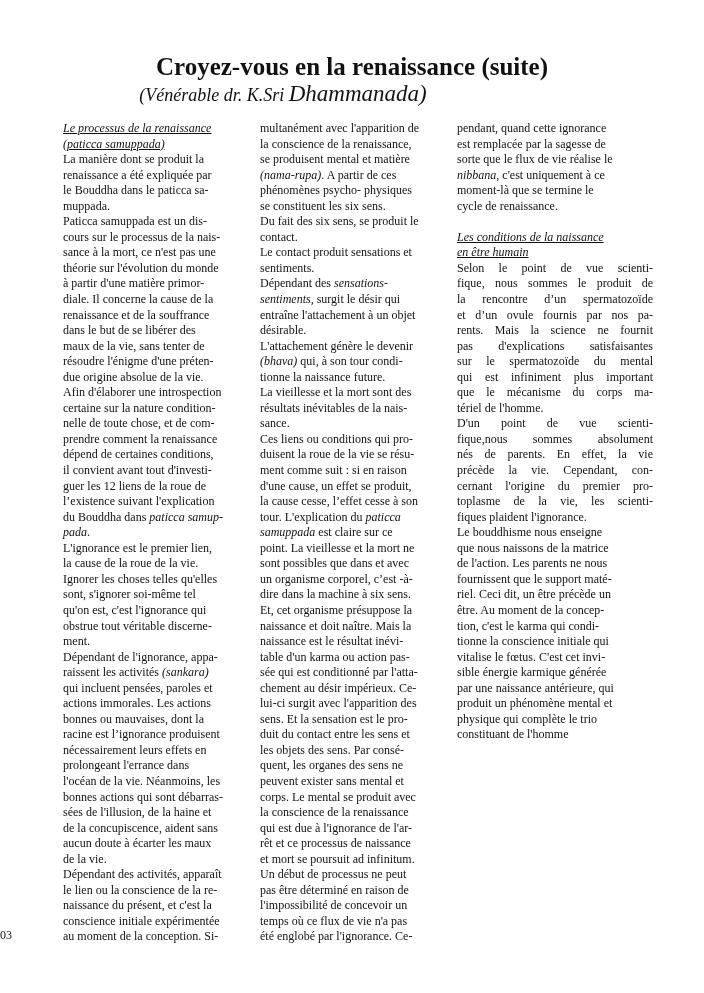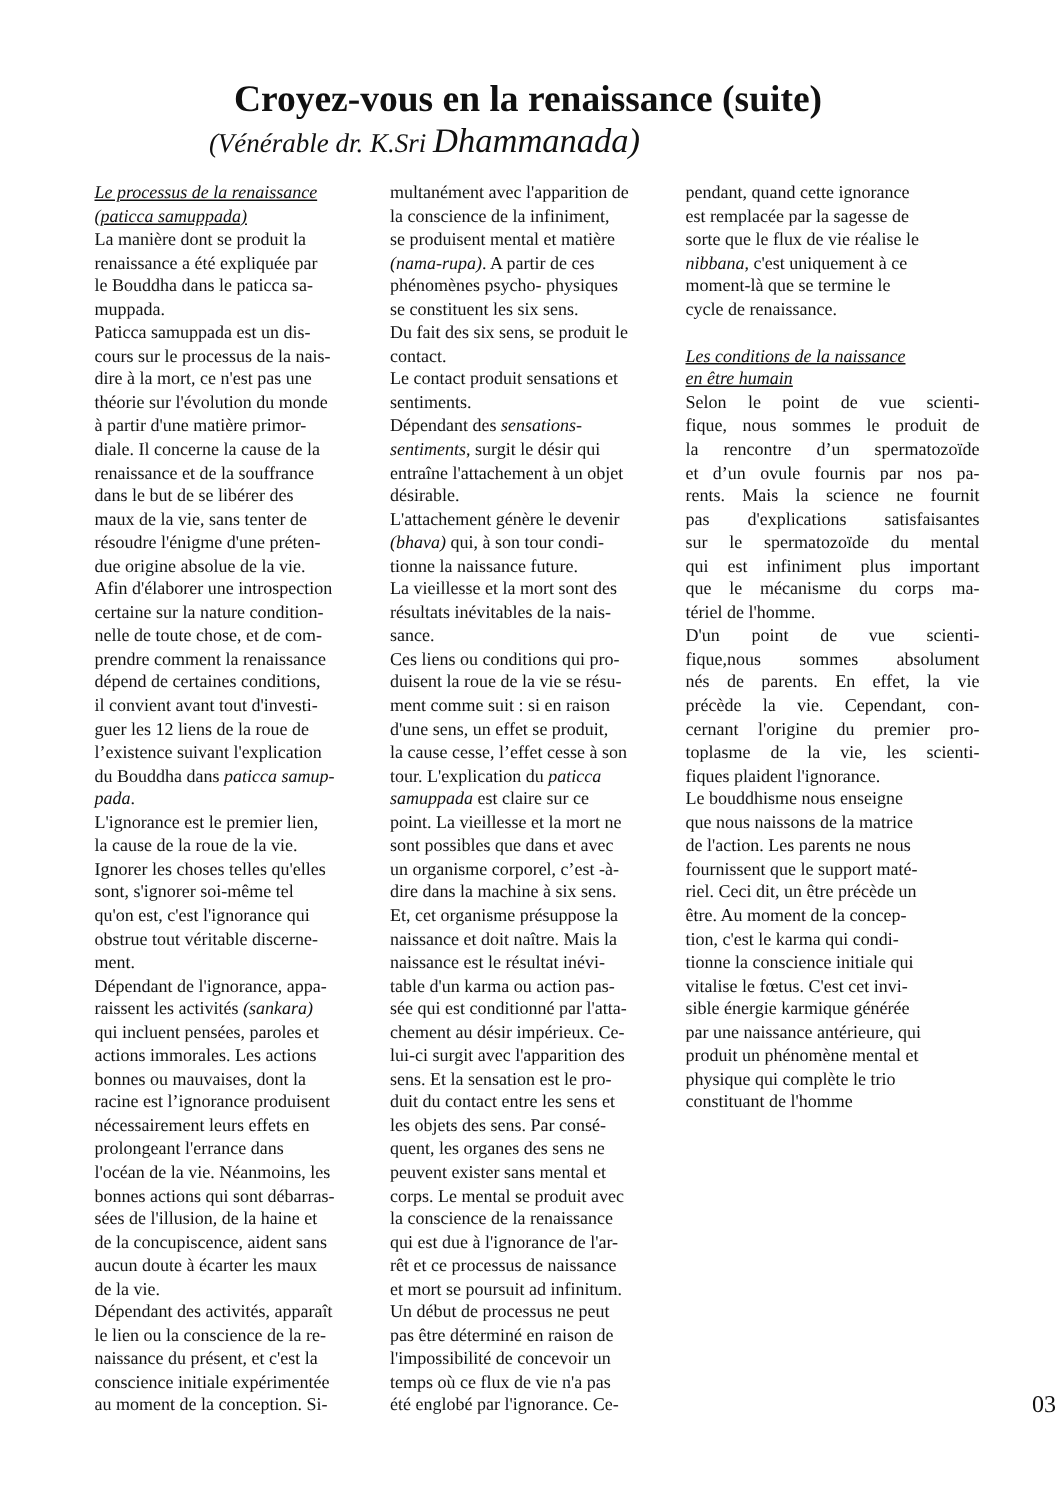--- a/index.html
+++ b/index.html
@@ -9,38 +9,38 @@
   .subtitle .big { font-size: 23px; }
   .col { position: absolute; top: 121px; font-size: 12px; line-height: 15.55px; }
   .col1 { left: 63px; width: 192px; }
   .col2 { left: 260px; width: 196px; }
   .col3 { left: 457px; width: 196px; }
   .col .ln { display: block; white-space: nowrap; }
   .col .j { text-align: justify; text-align-last: justify; white-space: normal; }
   .head { font-style: italic; text-decoration: underline; }
   .it { font-style: italic; }
   .gap { display: block; height: 15.55px; }
-  .pagenum { position: absolute; top: 928px; left: 0; width: 704px; text-align: right; font-size: 16px; }
+  .pagenum { position: absolute; top: 928px; left: 0; width: 704px; text-align: left; font-size: 12px; }
 </style>
 </head>
 <body>
 
 <div class="title">Croyez-vous en la renaissance (suite)</div>
 <div class="subtitle"><span>(Vénérable dr. K.Sri </span><span class="big">Dhammanada)</span></div>
 
 <div class="col col1" id="col-0">
     <span class="ln head">Le processus de la renaissance</span>
     <span class="ln head">(paticca samuppada)</span>
     <span class="ln">La manière dont se produit la</span>
     <span class="ln">renaissance a été  expliquée par</span>
     <span class="ln">le Bouddha dans le paticca sa-</span>
     <span class="ln">muppada.</span>
     <span class="ln">Paticca samuppada est un dis-</span>
     <span class="ln">cours sur le processus de la nais-</span>
-    <span class="ln">dire à la mort, ce n'est pas une</span>
+    <span class="ln">sance à la mort, ce n'est pas une</span>
     <span class="ln">théorie sur l'évolution du monde</span>
     <span class="ln">à partir d'une matière primor-</span>
     <span class="ln">diale. Il concerne la cause de la</span>
     <span class="ln">renaissance et de la souffrance</span>
     <span class="ln">dans le but de se libérer des</span>
     <span class="ln">maux de la vie, sans tenter de</span>
     <span class="ln">résoudre l'énigme d'une préten-</span>
     <span class="ln">due origine absolue de la vie.</span>
     <span class="ln">Afin d'élaborer une introspection</span>
     <span class="ln">certaine sur la nature condition-</span>
@@ -74,21 +74,21 @@
     <span class="ln">aucun doute à écarter les maux</span>
     <span class="ln">de la vie.</span>
     <span class="ln">Dépendant des activités, apparaît</span>
     <span class="ln">le lien ou la conscience de la re-</span>
     <span class="ln">naissance du présent, et c'est la</span>
     <span class="ln">conscience initiale expérimentée</span>
     <span class="ln">au moment de la conception. Si-</span>
   </div>
 <div class="col col2" id="col-1">
     <span class="ln">multanément avec l'apparition de</span>
-    <span class="ln">la conscience de la infiniment,</span>
+    <span class="ln">la conscience de la renaissance,</span>
     <span class="ln">se produisent mental et matière</span>
     <span class="ln"><span class="it">(nama-rupa)</span>. A partir de ces</span>
     <span class="ln">phénomènes psycho- physiques</span>
     <span class="ln">se constituent les six sens.</span>
     <span class="ln">Du fait des six sens, se produit le</span>
     <span class="ln">contact.</span>
     <span class="ln">Le contact produit sensations et</span>
     <span class="ln">sentiments.</span>
     <span class="ln">Dépendant des <span class="it">sensations-</span></span>
     <span class="ln"><span class="it">sentiments</span>, surgit le désir qui</span>
@@ -96,21 +96,21 @@
     <span class="ln">désirable.</span>
     <span class="ln">L'attachement génère le devenir</span>
     <span class="ln"><span class="it">(bhava)</span> qui, à son tour condi-</span>
     <span class="ln">tionne la naissance future.</span>
     <span class="ln">La vieillesse et la mort sont des</span>
     <span class="ln">résultats inévitables de la nais-</span>
     <span class="ln">sance.</span>
     <span class="ln">Ces liens ou conditions qui pro-</span>
     <span class="ln">duisent la roue de la vie se résu-</span>
     <span class="ln">ment comme suit : si en raison</span>
-    <span class="ln">d'une sens, un effet se produit,</span>
+    <span class="ln">d'une cause, un effet se produit,</span>
     <span class="ln">la cause cesse, l’effet cesse à son</span>
     <span class="ln">tour. L'explication du <span class="it">paticca</span></span>
     <span class="ln"><span class="it">samuppada</span> est claire sur ce</span>
     <span class="ln">point. La vieillesse et la mort ne</span>
     <span class="ln">sont possibles que dans et avec</span>
     <span class="ln">un organisme corporel, c’est -à-</span>
     <span class="ln">dire dans la machine à six sens.</span>
     <span class="ln">Et, cet organisme présuppose la</span>
     <span class="ln">naissance et doit naître. Mais la</span>
     <span class="ln">naissance est le résultat inévi-</span>

